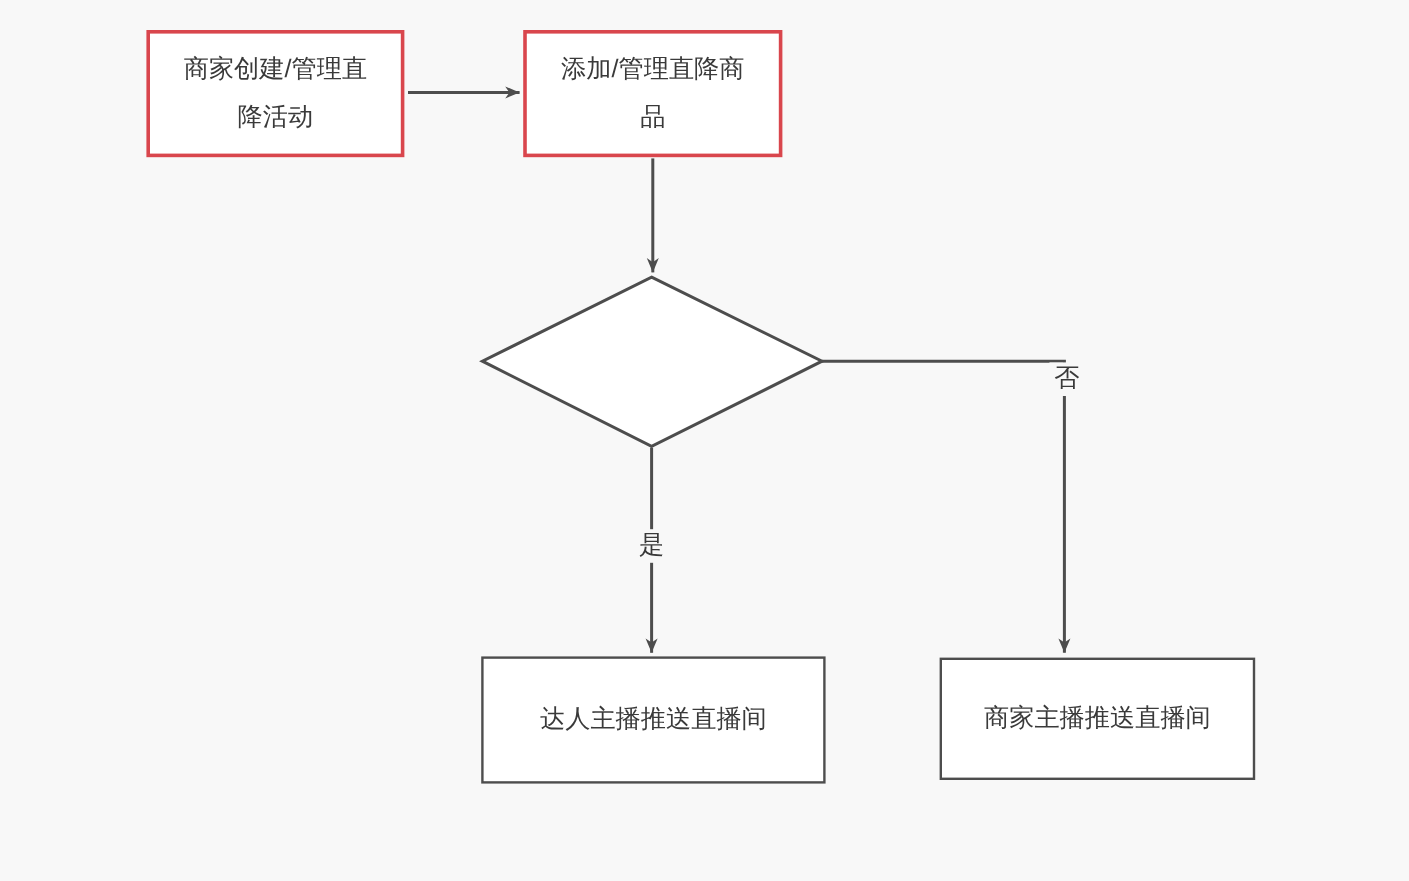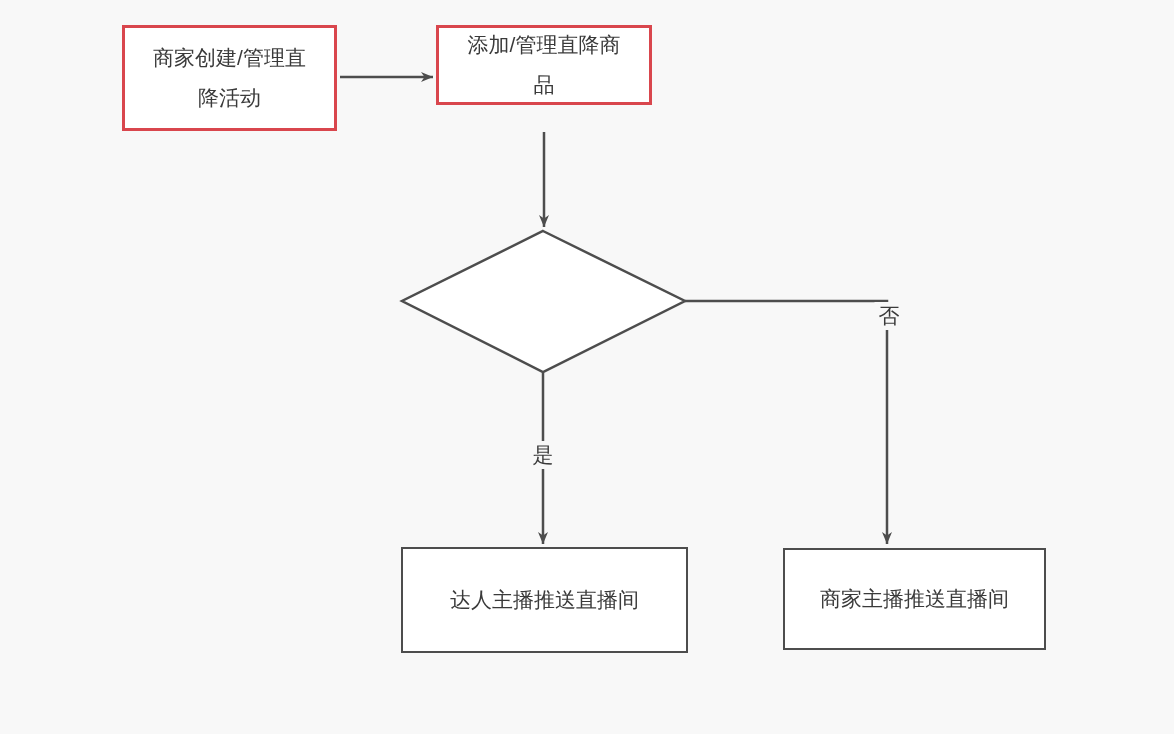--- a/index.html
+++ b/index.html
@@ -48,21 +48,21 @@
     background: var(--node-fill);
     color: var(--text);
     font-size: 21px;
     line-height: 40px;
     white-space: pre-line;
     padding: 12px 4px;
   }
   .node.red { border: 3px solid var(--red-border); }
   .node.gray { border: 2.5px solid var(--gray); }
   .node-create  { left: 122px; top: 25px;  width: 215px; height: 106px; }
-  .node-add     { left: 436px; top: 25px;  width: 216px; height: 80px; }
+  .node-add     { left: 436px; top: 25px;  width: 216px; height: 106px; }
   .node-talent  { left: 401px; top: 547px; width: 287px; height: 106px; }
   .node-merchant{ left: 783px; top: 548px; width: 263px; height: 102px; }
   .diamond-label {
     position: absolute;
     left: 543px; top: 302px;
     width: 220px;
     transform: translate(-50%, -50%);
     text-align: center;
     color: var(--text);
     font-size: 21px;

